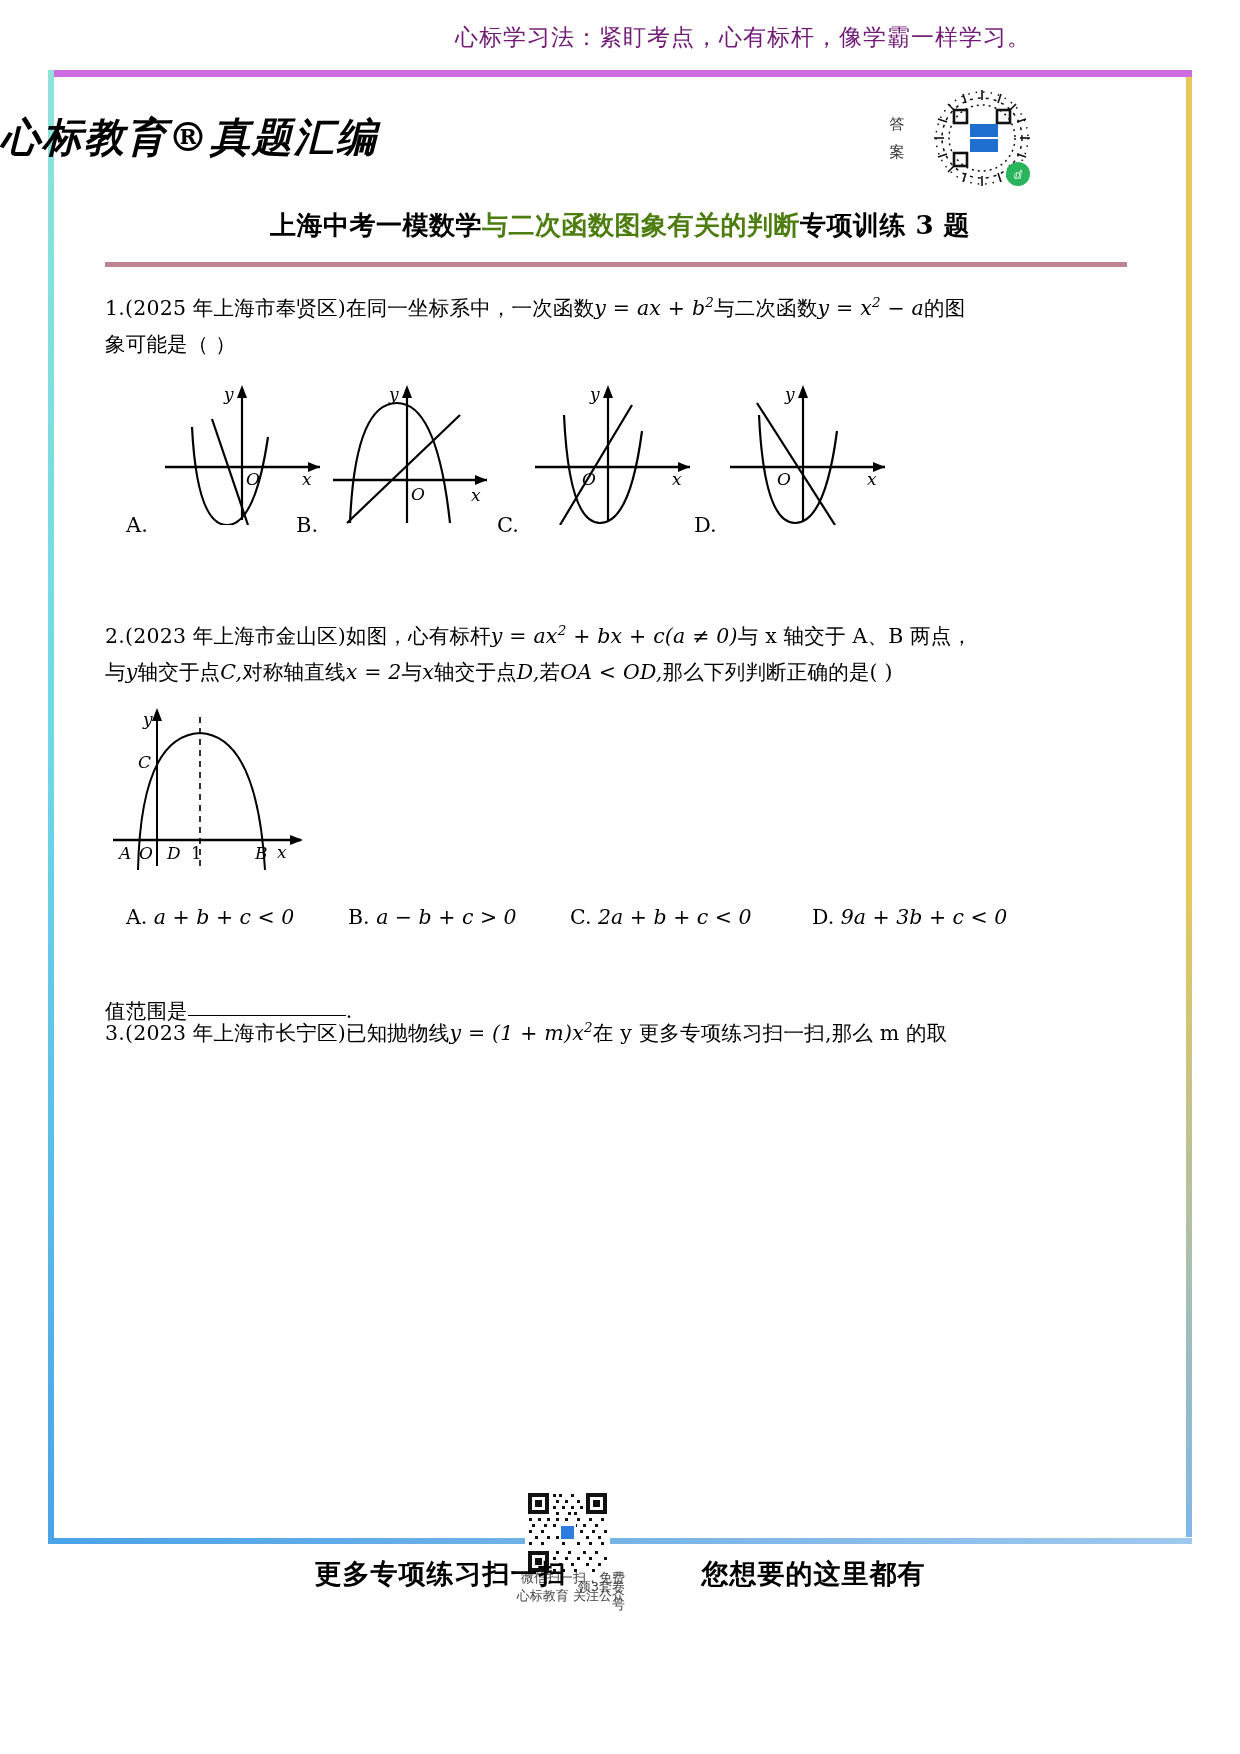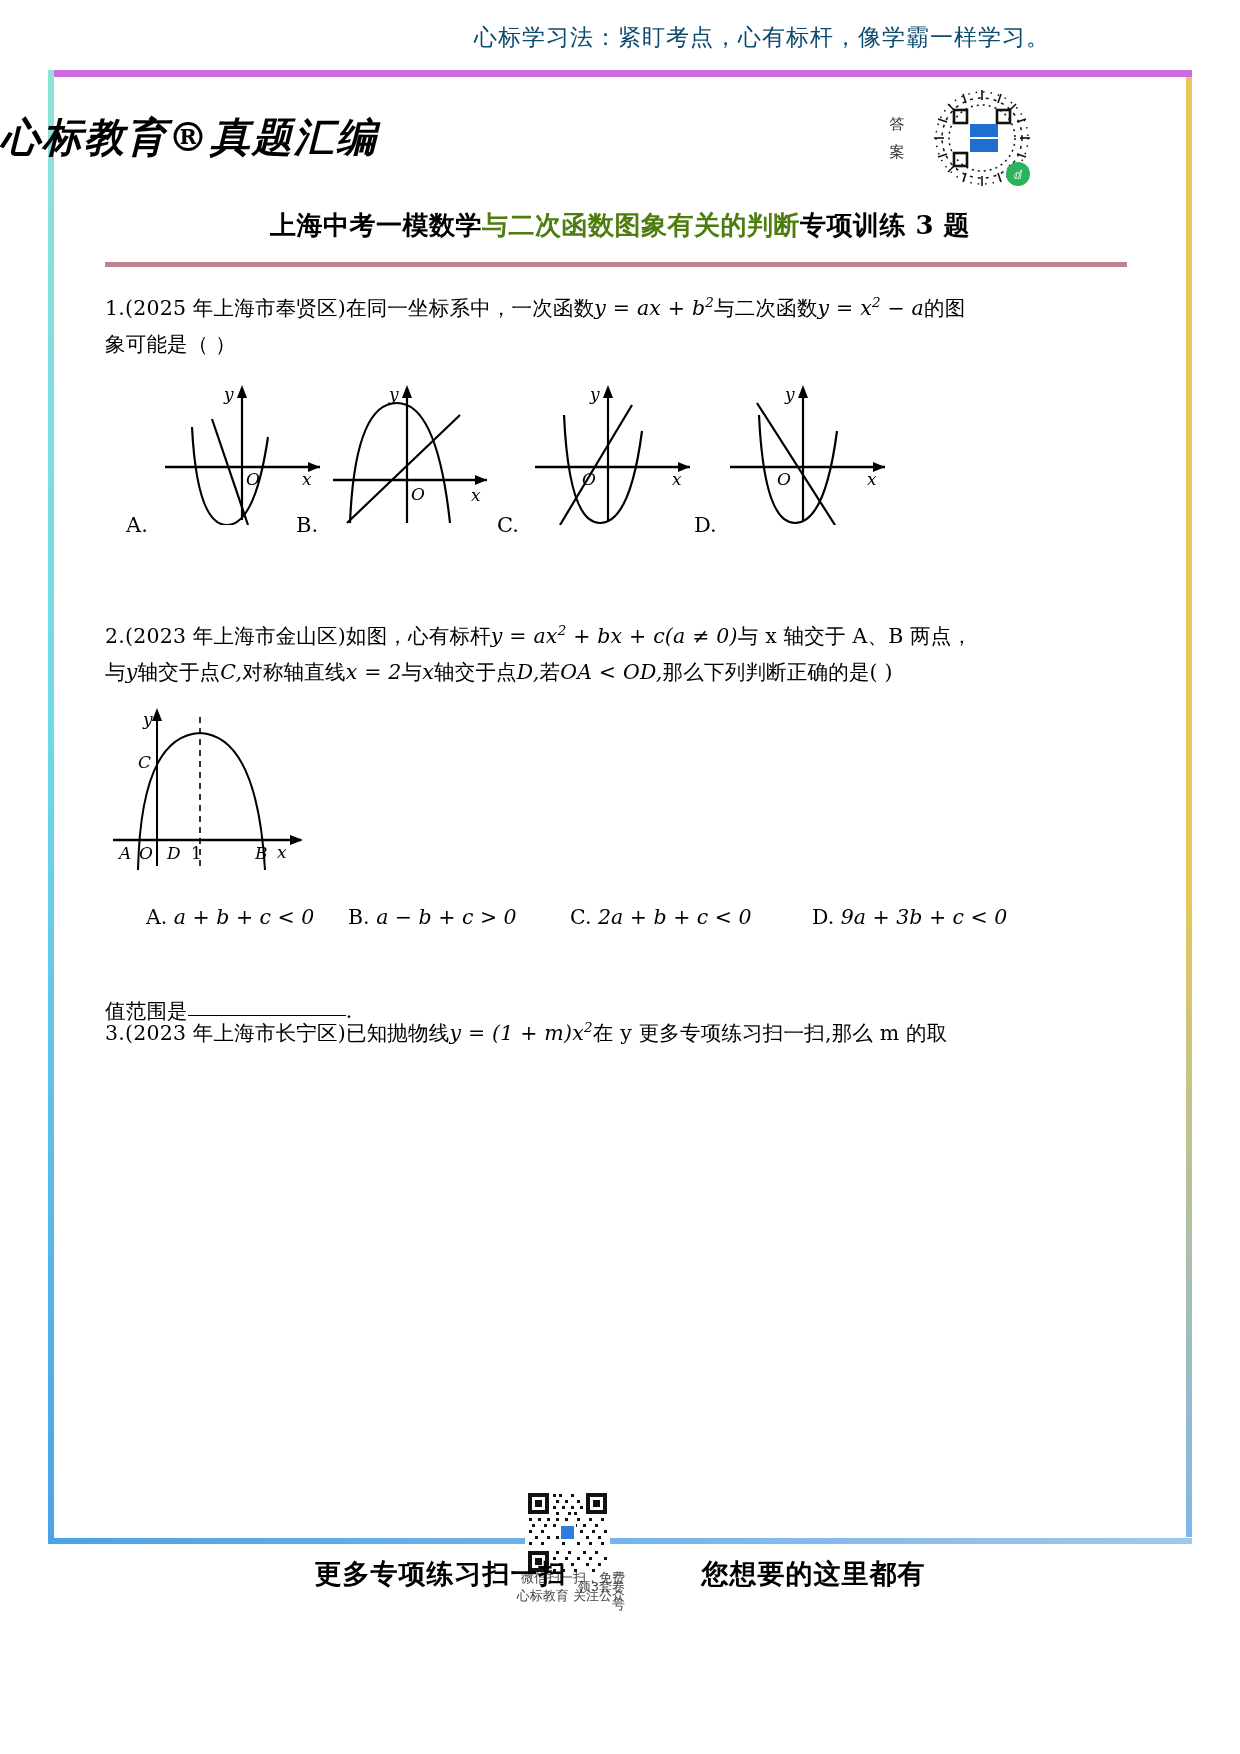--- a/index.html
+++ b/index.html
@@ -56,22 +56,21 @@
     text-shadow: 0 0 1px #888, 1px 1px 0 #9a9a9a;
     letter-spacing: .5px;
   }
   #tagline {
     position: absolute;
     left: 455px; top: 22px;
     font-family: "DejaVu Serif", serif;
     font-size: 23px;
     letter-spacing: 1px;
     white-space: nowrap;
-    color: #0c4a6e;
-    margin-left: 19px;
+    color: #701a75;
   }
 
   
   #frame-top {
     position: absolute;
     left: 48px; top: 70px;
     width: 1144px; height: 7px;
     background: #cc6ce0;
   }
   #frame-left {
@@ -338,21 +337,21 @@
   <text x="38" y="25" font-size="17" font-style="italic" font-family="DejaVu Serif, serif">y</text>
   <text x="33" y="68" font-size="17" font-style="italic" font-family="DejaVu Serif, serif">C</text>
   <text x="14" y="159" font-size="17" font-style="italic" font-family="DejaVu Serif, serif">A</text>
   <text x="34" y="159" font-size="17" font-style="italic" font-family="DejaVu Serif, serif">O</text>
   <text x="62" y="159" font-size="17" font-style="italic" font-family="DejaVu Serif, serif">D</text>
   <text x="86" y="159" font-size="17" font-family="DejaVu Serif, serif">1</text>
   <text x="150" y="159" font-size="17" font-style="italic" font-family="DejaVu Serif, serif">B</text>
   <text x="172" y="158" font-size="17" font-style="italic" font-family="DejaVu Serif, serif">x</text>
 </svg>
 
-<div class="opt-row" style="left:126px; top:905px;margin-left:20px;">
+<div class="opt-row" style="left:126px; top:905px;">
   <span>A.</span>
   <span class="mi">a + b + c &lt; 0</span>
 </div>
 <div class="opt-row" style="left:348px; top:905px;">
   <span>B.</span>
   <span class="mi">a − b + c &gt; 0</span>
 </div>
 <div class="opt-row" style="left:570px; top:905px;">
   <span>C.</span>
   <span class="mi">2a + b + c &lt; 0</span>

